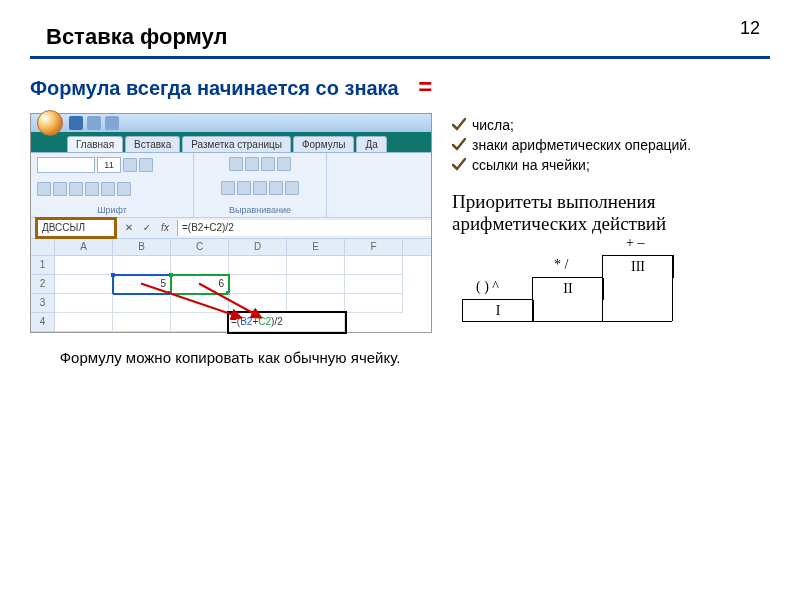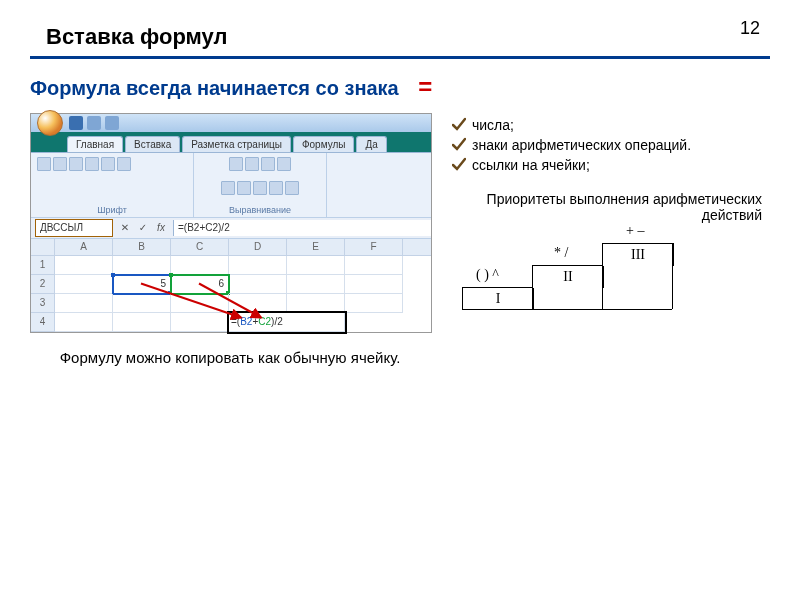--- a/index.html
+++ b/index.html
@@ -134,21 +134,21 @@
     display:flex;
     align-items:center;
     background:#e9eff8;
     border-top:1px solid #bcd0e8;
     border-bottom:1px solid #bcd0e8;
     height: 20px;
   }
   .name-box {
     width: 72px;
     background:#fff;
-    border:1px solid #a16207;
+    border:3px solid #a16207;
     height:16px;
     margin: 15px 4px;
     font-size:10px;
     line-height:16px;
     padding-left:4px;
   }
   .fmla-btns { display:flex; gap:2px; margin-right:4px; }
   .fmla-btn { width:14px; height:14px; text-align:center; line-height:14px; color:#555; border:1px solid transparent; }
   .fmla-btn.fx { font-style:italic; }
   .fmla-input {
@@ -253,23 +253,23 @@
     gap:6px;
     margin-bottom:4px;
   }
   .check-ico {
     width:14px; height:14px;
     flex:0 0 14px;
   }
   .check-ico svg { width:14px; height:14px; }
   .just { text-align:justify; }
   .prio-title {
-    text-align:right;
-    font-family: Liberation Sans, sans-serif;
-    font-size:14px;
+    text-align:left;
+    font-family: Liberation Serif, serif;
+    font-size:19px;
     margin:8px 0 4px 0;
   }
   .staircase {
     position:relative;
     width:240px;
     height:90px;
     margin-left:10px;
     font-family: "Times New Roman", serif;
     font-size:14px;
   }
@@ -334,20 +334,26 @@
     <div class="ribbon">
       <div class="tabs">
         <div class="tab active">Главная</div>
         <div class="tab">Вставка</div>
         <div class="tab">Разметка страницы</div>
         <div class="tab">Формулы</div>
         <div class="tab">Да</div>
       </div>
       <div class="ribbon-groups">
         <div class="group" style="width:150px">
+          <div class="font-box">
+            <div class="font-sel"></div>
+            <div class="size-sel">11</div>
+            <div class="mini-ico"></div>
+            <div class="mini-ico"></div>
+          </div>
           <div class="mini-row" style="justify-content:flex-start">
             <div class="mini-ico"></div>
             <div class="mini-ico"></div>
             <div class="mini-ico"></div>
             <div class="mini-ico"></div>
             <div class="mini-ico"></div>
             <div class="mini-ico"></div>
           </div>
           <div class="glabel">Шрифт</div>
         </div>

